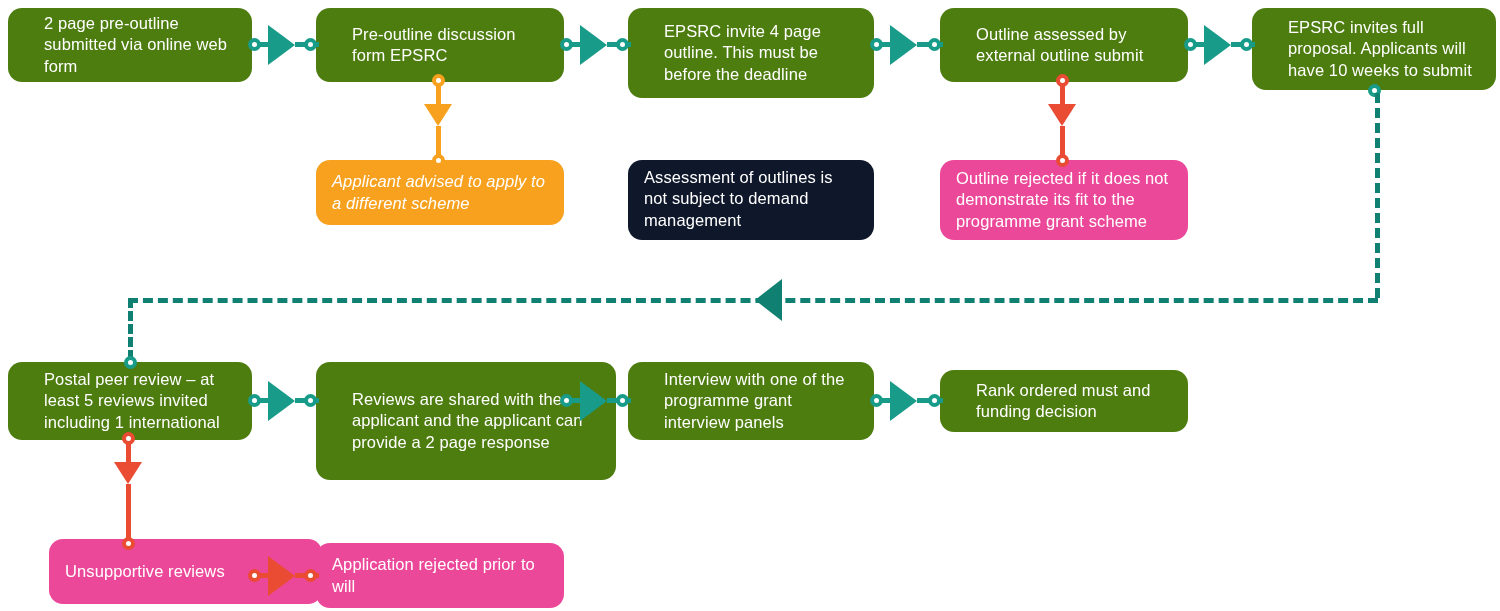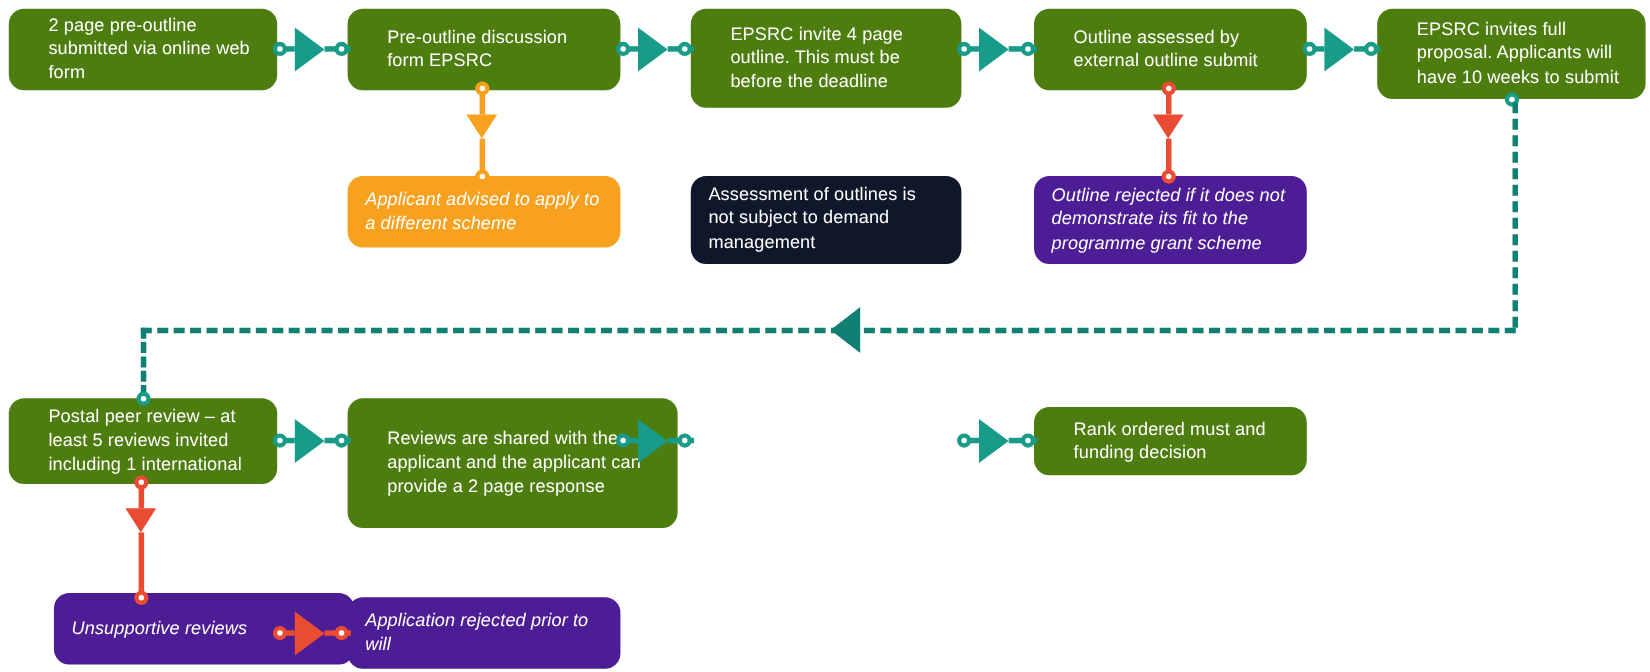--- a/index.html
+++ b/index.html
@@ -26,21 +26,21 @@
     line-height: 1.30;
     font-weight: 400;
     padding: 9px 14px 9px 16px;
     display: flex;
     align-items: center;
     letter-spacing: 0.1px;
   }
   .node.teal   { background: #4d7c0f; padding-left: 36px; }
   .node.orange { background: #f8a11e; }
   .node.cyan   { background: #0f172a; align-items: flex-end; }
-  .node.red    { background: #4c1d95; font-style: italic; }
+  .node.red    { background: #ec4899; }
 
   .node-text { display: block; }
 
   
   .dot {
     position: absolute;
     width: 13px;
     height: 13px;
     border-radius: 50%;
     background: #ffffff;
@@ -139,20 +139,23 @@
   </div>
 
   <div class="node teal" style="left:8px; top:362px; width:244px; height:78px;">
     <span class="node-text">Postal peer review – at least 5 reviews invited including 1 international</span>
   </div>
 
   <div class="node teal" style="left:316px; top:362px; width:300px; height:118px;">
     <span class="node-text">Reviews are shared with the applicant and the applicant can provide a 2 page response</span>
   </div>
 
+  <div class="node teal" style="left:628px; top:362px; width:246px; height:78px;">
+    <span class="node-text">Interview with one of the programme grant interview panels</span>
+  </div>
 
   <div class="node teal" style="left:940px; top:370px; width:248px; height:62px;">
     <span class="node-text">Rank ordered must and funding decision</span>
   </div>
 
   <div class="node red" style="left:8px; top:539px; width:273px; height:65px;margin-left:41px;">
     <span class="node-text">Unsupportive reviews</span>
   </div>
 
   <div class="node red" style="left:316px; top:543px; width:248px; height:65px;">

